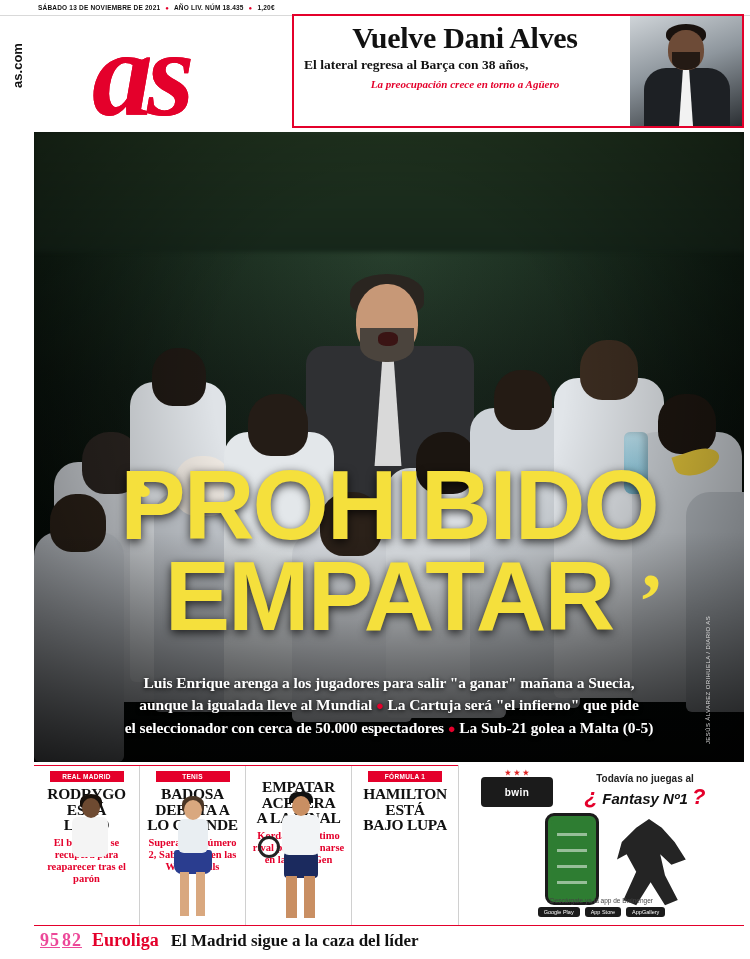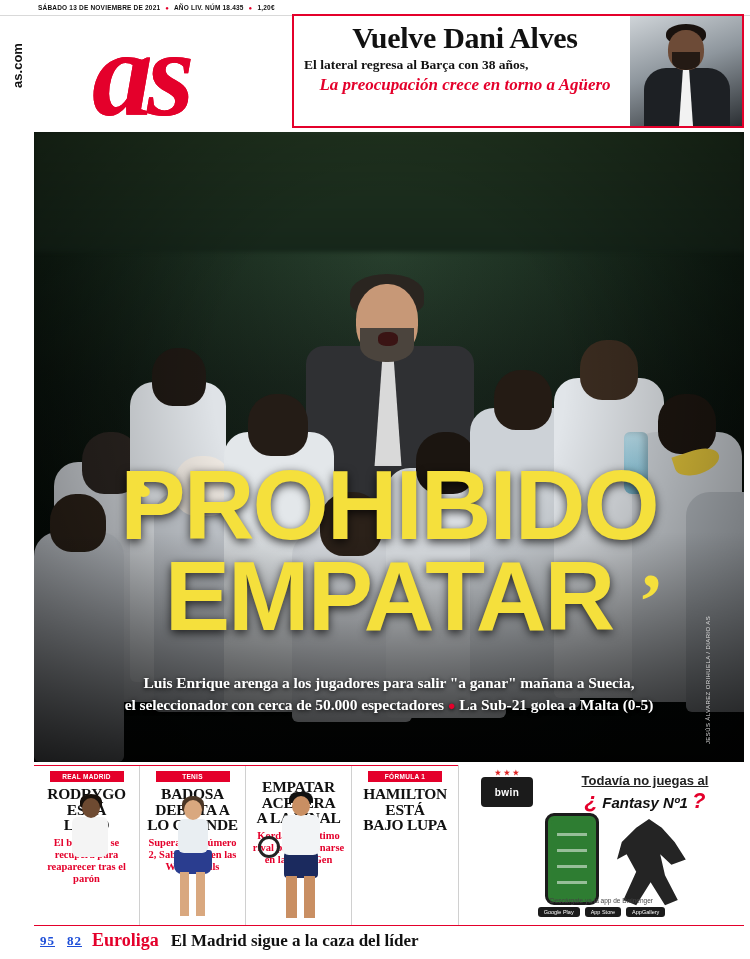--- a/index.html
+++ b/index.html
@@ -85,21 +85,21 @@
     font-size: 30px; line-height: 32px; color:#111; text-align:center;
     letter-spacing: -.3px;
   }
   .promo-sub {
     font-family: "Liberation Serif", serif; font-weight: 700;
     font-size: 13.5px; line-height: 16px; color:#111; 
     margin-top: 3px;
   }
   .promo-sub2 {
     font-family: "Liberation Serif", serif; font-weight: 700; font-style: italic;
-    font-size: 17px; line-height: 15px; color:#e4002b; text-align:center;
+    font-size: 11px; line-height: 15px; color:#e4002b; text-align:center;
     margin-top: 4px;
   }
 
   
   .hero {
     position: absolute; left: 34px; top: 132px; width: 710px; height: 630px;
     overflow: hidden; background:#222;
   }
   .hero .pitch {
     position:absolute; inset:0;
@@ -255,30 +255,30 @@
   .t-photo-rodrygo .r-head { position:absolute; left:40px; top:6px; width:18px; height:20px; background:#6e4a31; border-radius:50%; }
   .t-photo-rodrygo .r-hair { position:absolute; left:38px; top:2px; width:22px; height:14px; background:#17100b; border-radius:50% 50% 20% 20%; }
   .t-photo-rodrygo .r-top { position:absolute; left:30px; top:25px; width:36px; height:40px; background:#f4f4f4; border-radius:6px; }
 
   
   .ad {
     position:absolute; left:458px; top:765px; width:286px; height:160px;
     background:#fff; border-left:1px solid #d0d0d0; overflow:hidden;
   }
   .ad-logo {
-    position:absolute; left: 22px; top: 12px; width: 52px; height: 30px;
+    position:absolute; left: 22px; top: 12px; width: 72px; height: 30px;
     background:#1b1b1b; border-radius:4px; color:#fff;
     display:flex; align-items:center; justify-content:center;
     font-size: 10px; font-weight:700; letter-spacing:.4px;
   }
   .ad-logo .stars { position:absolute; top:-8px; left:0; width:100%; text-align:center; font-size:7px; color:#d22; }
   .ad-q {
     position:absolute; left: 96px; top: 8px; width: 180px; text-align:center;
   }
-  .ad-q .l1 { font-size: 13px; color:#222; font-weight:700;text-decoration:underline; }
+  .ad-q .l1 { font-size: 10px; color:#222; font-weight:700; }
   .ad-q .l2 { font-size: 15px; color:#111; font-weight:700; font-style:italic; }
   .ad-q .qm { color:#e4002b; font-size: 22px; font-weight:700; }
   .phone {
     position:absolute; left: 86px; top: 48px; width: 54px; height: 92px;
     border:3px solid #1b1b1b; border-radius:9px; background:#2f7d32;
   }
   .phone .scr { position:absolute; inset:3px; background:#2e7d32; border-radius:5px; }
   .phone .line { position:absolute; left:6px; right:6px; height:3px; background:rgba(255,255,255,.5); }
   .player-silhouette {
     position:absolute; left: 150px; top: 54px; width: 80px; height: 88px;
@@ -295,22 +295,22 @@
     display:flex; align-items:center; gap:2px;
   }
 
   
   .euro {
     position:absolute; left:34px; top:925px; width:710px; height:30px;
     border-top:1px solid #e4002b; display:flex; align-items:center;
     padding-left: 6px;
   }
   .euro .score {
-    font-family:"Liberation Serif", serif; font-weight:700; font-size: 13px;
-    color:#1d4ed8; letter-spacing:1px;text-decoration:underline;
+    font-family:"Liberation Serif", serif; font-weight:700; font-size: 18px;
+    color:#ec4899; letter-spacing:1px;text-decoration:underline;
   }
   .euro .comp {
     font-family:"Liberation Serif", serif; font-weight:700; font-size: 18px;
     color:#e4002b; margin-left: 10px;
   }
   .euro .txt {
     font-family:"Liberation Serif", serif; font-weight:700; font-size: 17px;
     color:#111; margin-left: 12px;
   }
 </style>
@@ -399,20 +399,25 @@
     <div class="quote-close">’</div>
   </div>
 
   <div class="credit">
     <span>JESÚS ÁLVAREZ ORIHUELA / DIARIO AS</span>
   </div>
 
   <div class="subhead">
     <p>Luis Enrique arenga a los jugadores para salir "a ganar" mañana a Suecia,</p>
     <p>
+      <span>aunque la igualada lleve al Mundial</span>
+      <span class="bullet">●</span>
+      <span>La Cartuja será "el infierno" que pide</span>
+    </p>
+    <p>
       <span>el seleccionador con cerca de 50.000 espectadores</span>
       <span class="bullet">●</span>
       <span>La Sub-21 golea a Malta (0-5)</span>
     </p>
   </div>
 
   <div class="tiles">
     <div class="tilegroup">
 
       <div class="tile">
@@ -498,18 +503,18 @@
       <div class="store-badges">
         <span class="badge">Google Play</span>
         <span class="badge">App Store</span>
         <span class="badge">AppGallery</span>
       </div>
     </div>
   </div>
 
   <div class="euro">
     <span class="score">95</span>
-    <span class="score" style="margin-left:12px">82</span>
+    <span class="score" style="margin-left:2px">82</span>
     <span class="comp">Euroliga</span>
     <span class="txt">El Madrid sigue a la caza del líder</span>
   </div>
 
 </div>
 
 </body></html>

